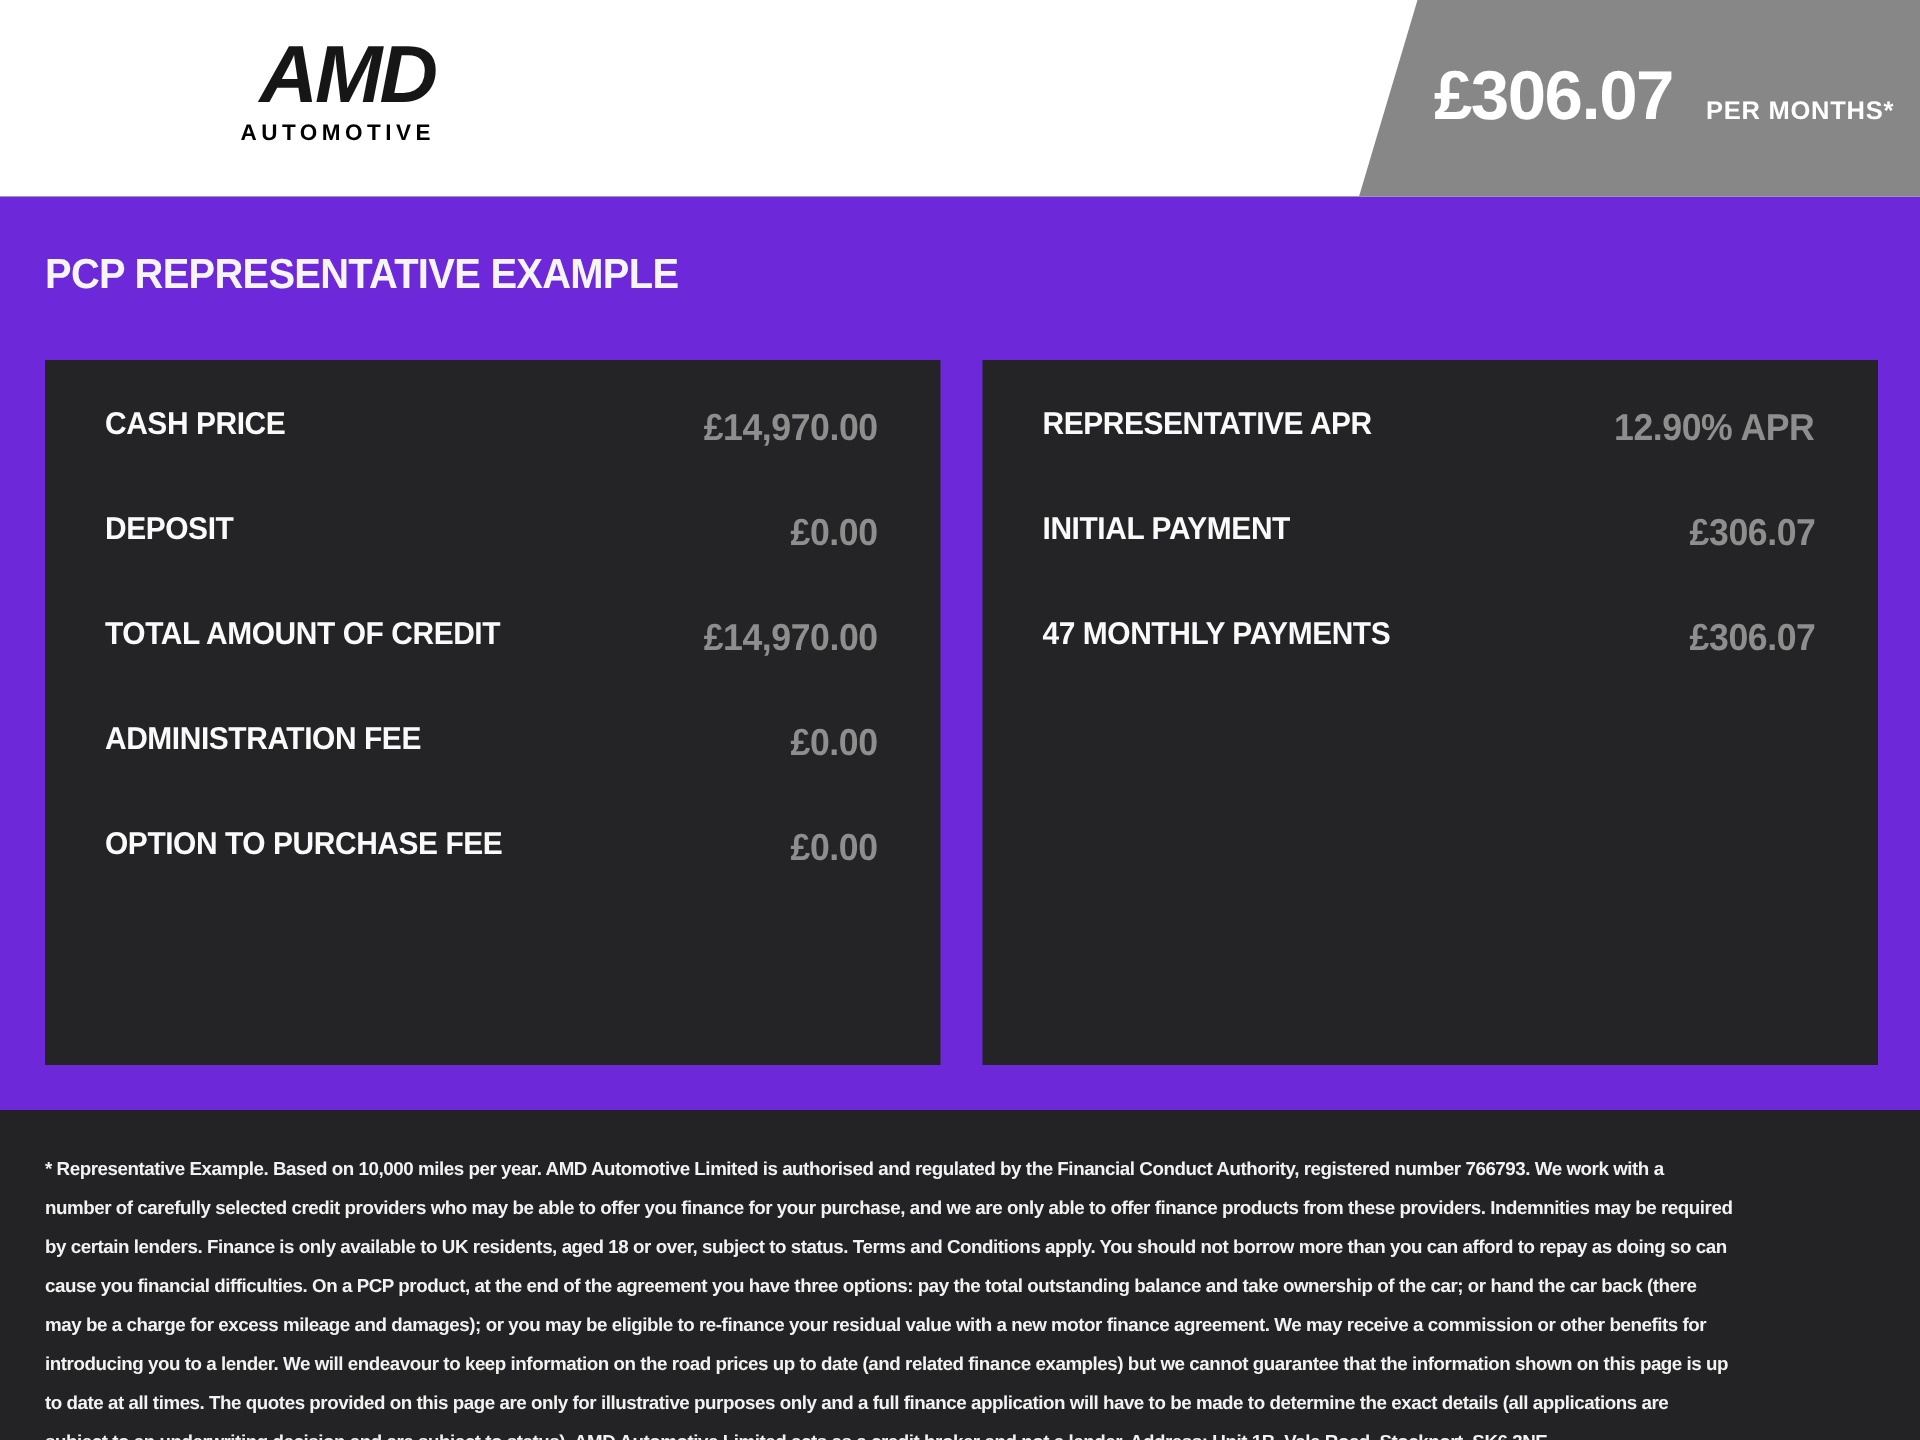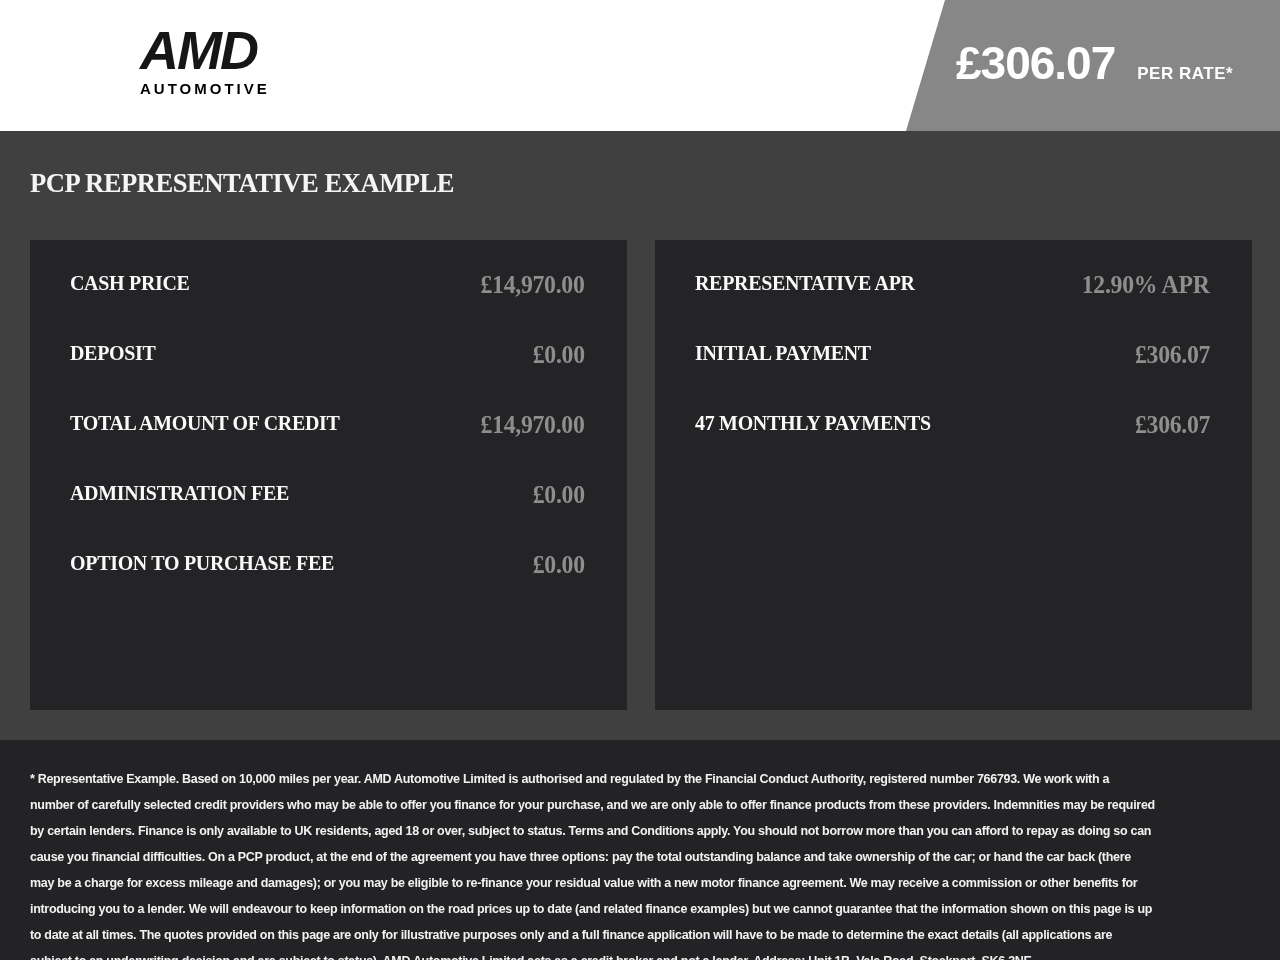--- a/index.html
+++ b/index.html
@@ -14,21 +14,21 @@
     position: relative;
     width: 1280px;
     height: 131px;
     background: #ffffff;
   }
   .logo {
     position: absolute;
     left: 140px;
     top: 22px;
     width: 150px;
-    text-align: left;
+    text-align: right;
   }
   .logo-brand {
     font-size: 54px;
     font-weight: bold;
     font-style: italic;
     color: #161616;
     line-height: 56px;
     letter-spacing: -2px;
   }
   .logo-sub {
@@ -64,23 +64,22 @@
     font-weight: bold;
     color: #ffffff;
     margin-left: 22px;
     letter-spacing: 0.5px;
   }
 
   
   .main {
     width: 1280px;
     height: 609px;
-    background: #404040;
+    background: #6d28d9;
     padding: 36px 28px 30px 30px;
-    font-family: Liberation Serif, serif;
   }
   .page-title {
     font-size: 28px;
     line-height: 32px;
     font-weight: bold;
     color: #f5f5f5;
     letter-spacing: -0.5px;
     transform: scaleX(0.95);
     transform-origin: left center;
   }
@@ -137,21 +136,21 @@
 </head>
 <body>
 
 <div class="header">
   <div class="logo">
     <div class="logo-brand">AMD</div>
     <div class="logo-sub">AUTOMOTIVE</div>
   </div>
   <div class="banner">
     <span class="banner-amount">£306.07</span>
-    <span class="banner-period">PER RATE*</span>
+    <span class="banner-period">PER MONTHS*</span>
   </div>
 </div>
 
 <div class="main">
   <div class="page-title">PCP REPRESENTATIVE EXAMPLE</div>
 
   <div class="panels">
 
     <div class="panel">
       <div class="finance-row">

